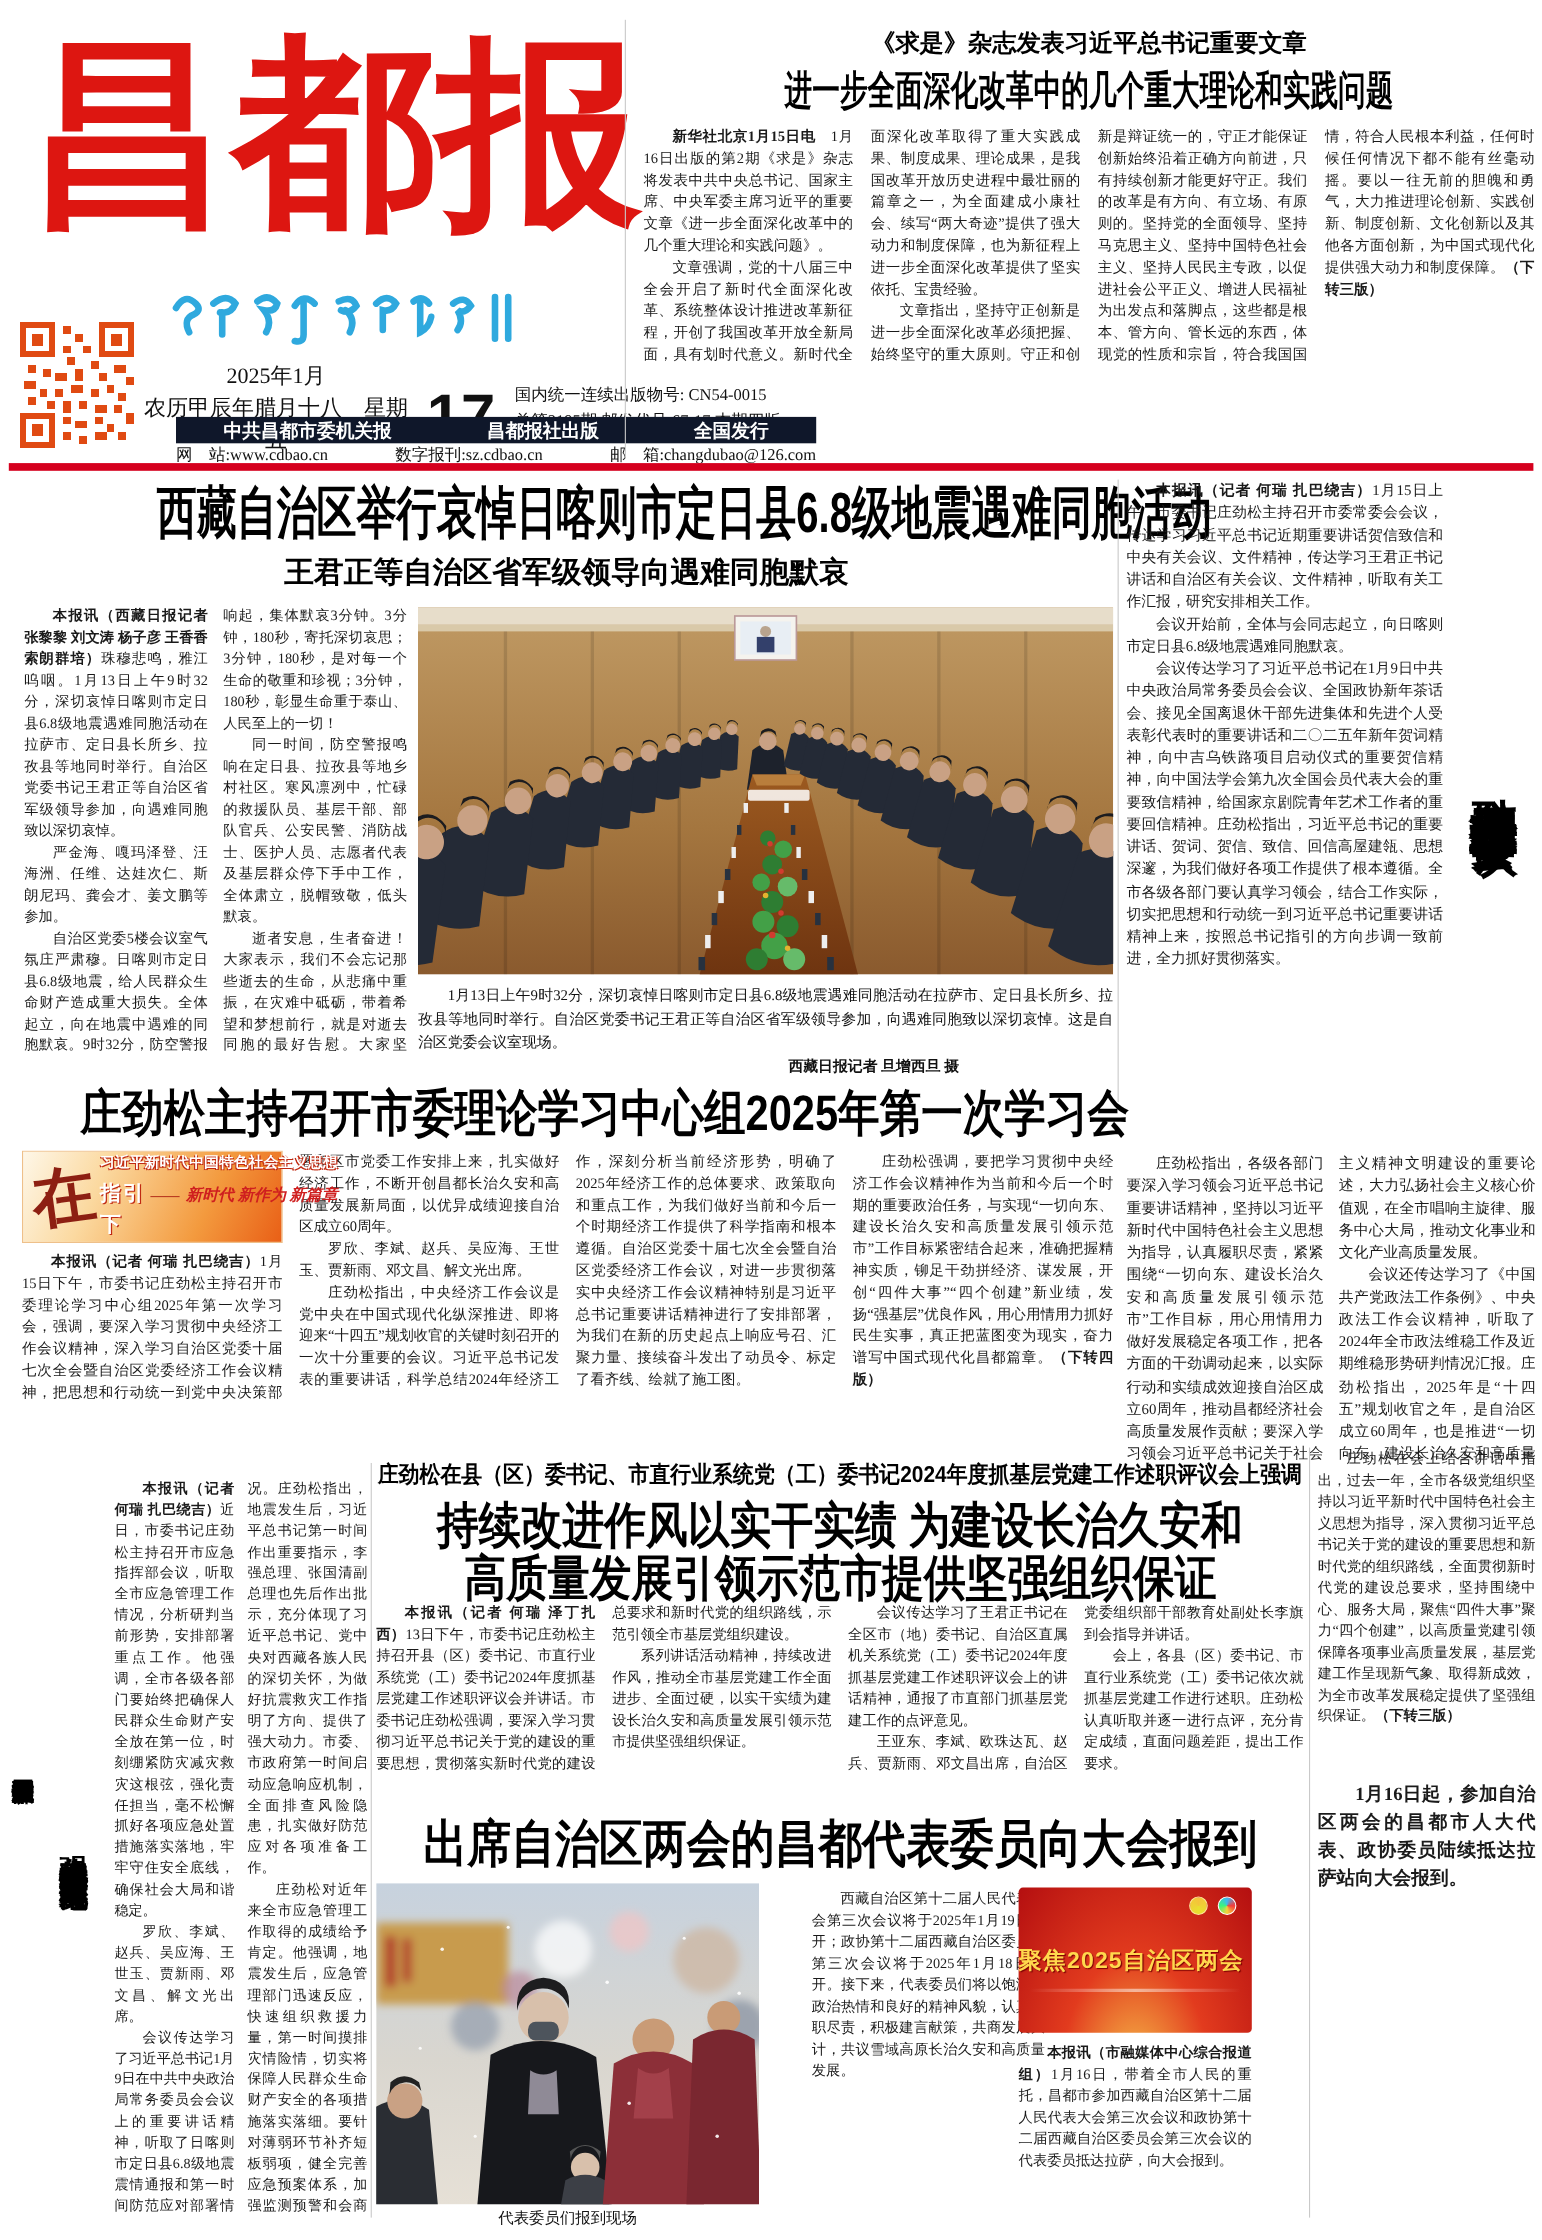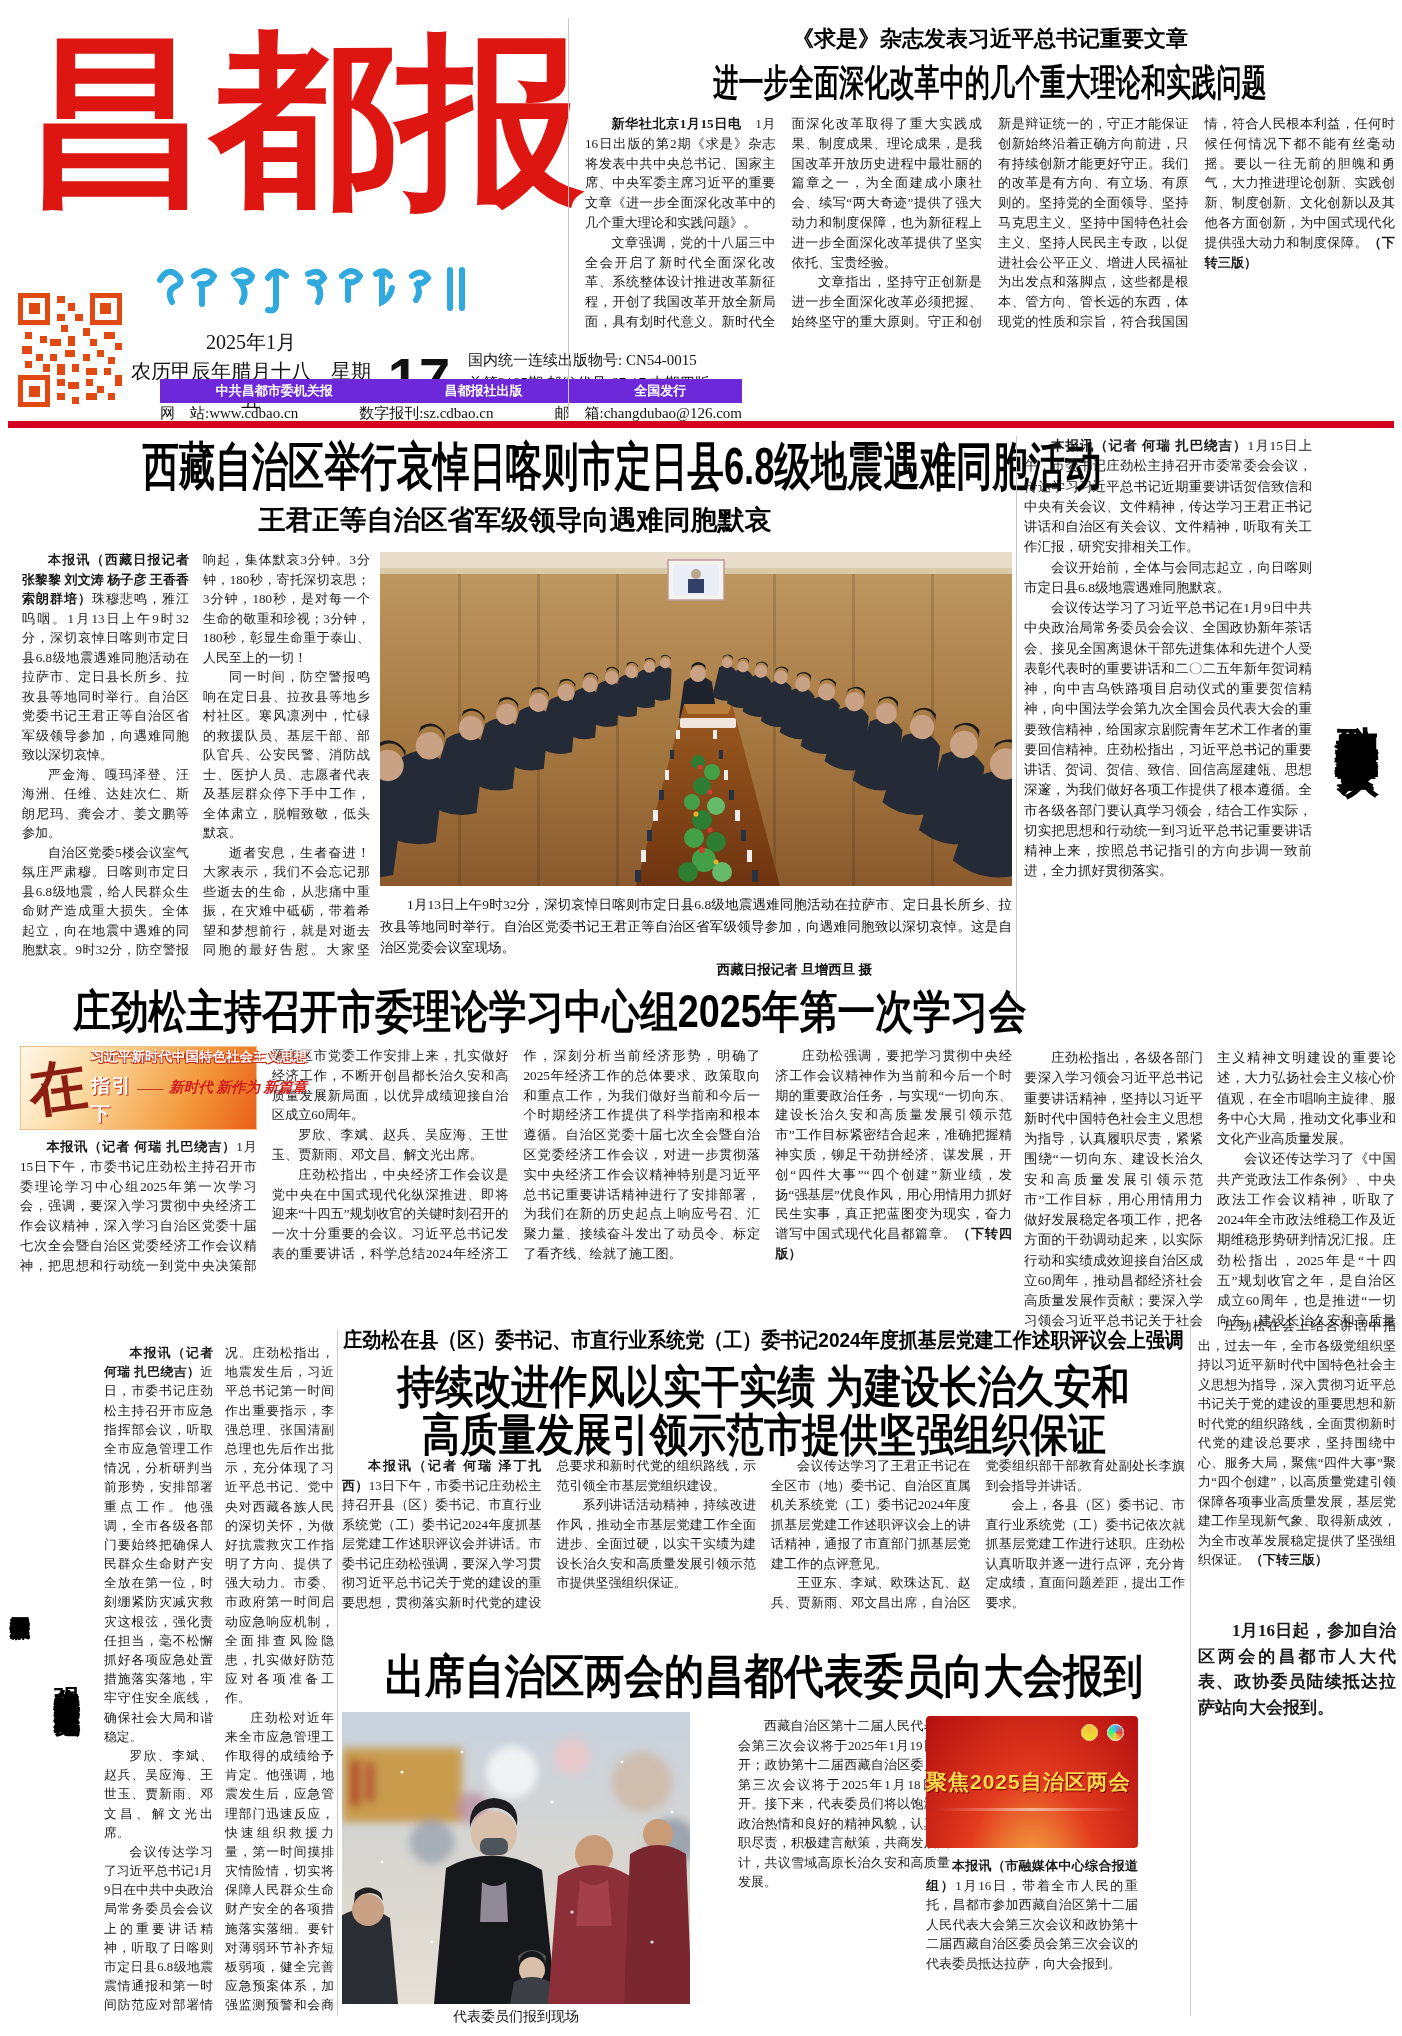--- a/index.html
+++ b/index.html
@@ -16,22 +16,22 @@
   .vdiv{position:absolute;width:1px;background:#c9c9c9;}
   
   .brand{display:flex;justify-content:space-between;color:#dd1611;font-weight:900;
          font-family:"DejaVu Serif","Liberation Serif",serif;}
   .brand span{font-size:186px;line-height:1.25;}
   .issue-grid{display:grid;grid-template-columns:258px 78px auto;align-items:center;}
   .issue-grid .dcol{text-align:center;font-size:20px;line-height:1.45;}
   .issue-grid .bignum{font-family:"Liberation Sans","DejaVu Sans",sans-serif;font-weight:900;
          font-size:56px;line-height:0.85;text-align:center;margin-top:13px;}
   .issue-grid .codes{font-size:15px;line-height:1.5;padding-left:10px;}
-  .bluebar{background:#6d28d9;color:#fff;display:flex;justify-content:space-around;align-items:center;
-         font-family:"Liberation Sans","DejaVu Sans",sans-serif;font-weight:bold;font-size:13px;}
+  .bluebar{background:#0f172a;color:#fff;display:flex;justify-content:space-around;align-items:center;
+         font-family:"Liberation Sans","DejaVu Sans",sans-serif;font-weight:bold;font-size:17px;}
   .contact{display:flex;justify-content:space-between;font-size:15px;}
   .redrule{background:#d5001e;}
   
   .q-kicker{font-size:22px;}
   
   .caption{font-size:13.5px;line-height:1.6;text-align:justify;}
   .credit{font-weight:bold;text-align:right;padding-right:140px;}
   .vert{writing-mode:vertical-rl;display:flex;align-items:center;justify-content:center;}
   
   .banner{position:relative;width:100%;height:84px;margin-bottom:7px;break-inside:avoid;

